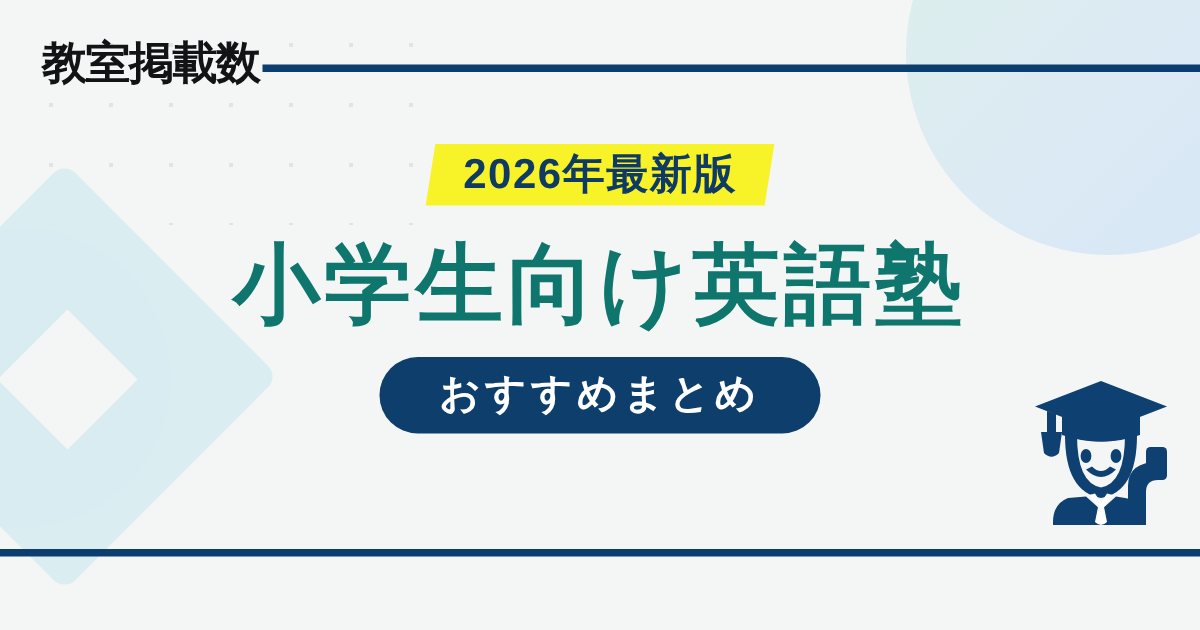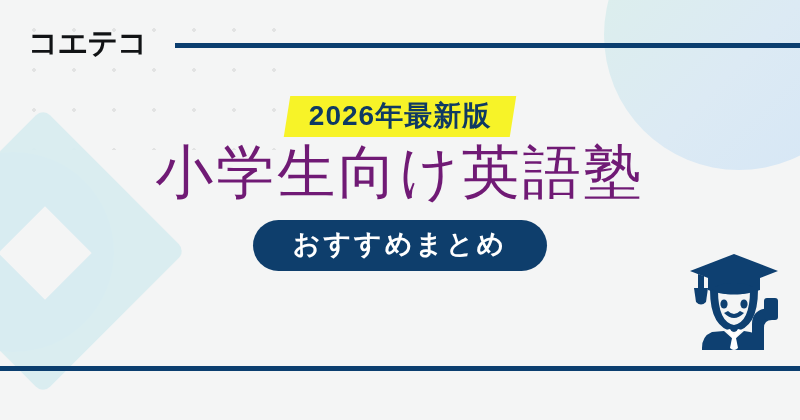--- a/index.html
+++ b/index.html
@@ -166,24 +166,25 @@
     left: 0;
     right: 0;
     top: 0;
     bottom: 0;
     background: #f7f328;
     transform: skewX(-9deg);
     z-index: -1;
   }
 
   .headline {
+    margin-top: 18px;
     font-size: 58px;
     line-height: 1.1;
-    font-weight: normal;
-    color: #701a75;
+    font-weight: bold;
+    color: #0f766e;
     letter-spacing: 3px;
     white-space: nowrap;
   }
 
   .pill-wrap {
     margin-top: 16px;
   }
   .pill {
     display: inline-block;
     background: #0e3e6c;
@@ -231,21 +232,21 @@
   <div class="dot-grid"></div>
   <div class="circle-tr"></div>
   <div class="circle-left"></div>
   <div class="diamond"></div>
   <div class="diamond-hole"></div>
 
   <div class="rule rule-top"></div>
   <div class="rule rule-bottom"></div>
 
   <div class="logo">
-    <div class="logo-mark">コエテコ</div>
+    <div class="logo-mark">教室掲載数</div>
   </div>
 
   <div class="center-stack">
     <div class="kicker-wrap">
       <span class="kicker">2026年最新版</span>
     </div>
     <div class="headline">小学生向け英語塾</div>
     <div class="pill-wrap">
       <span class="pill">おすすめまとめ</span>
     </div>

